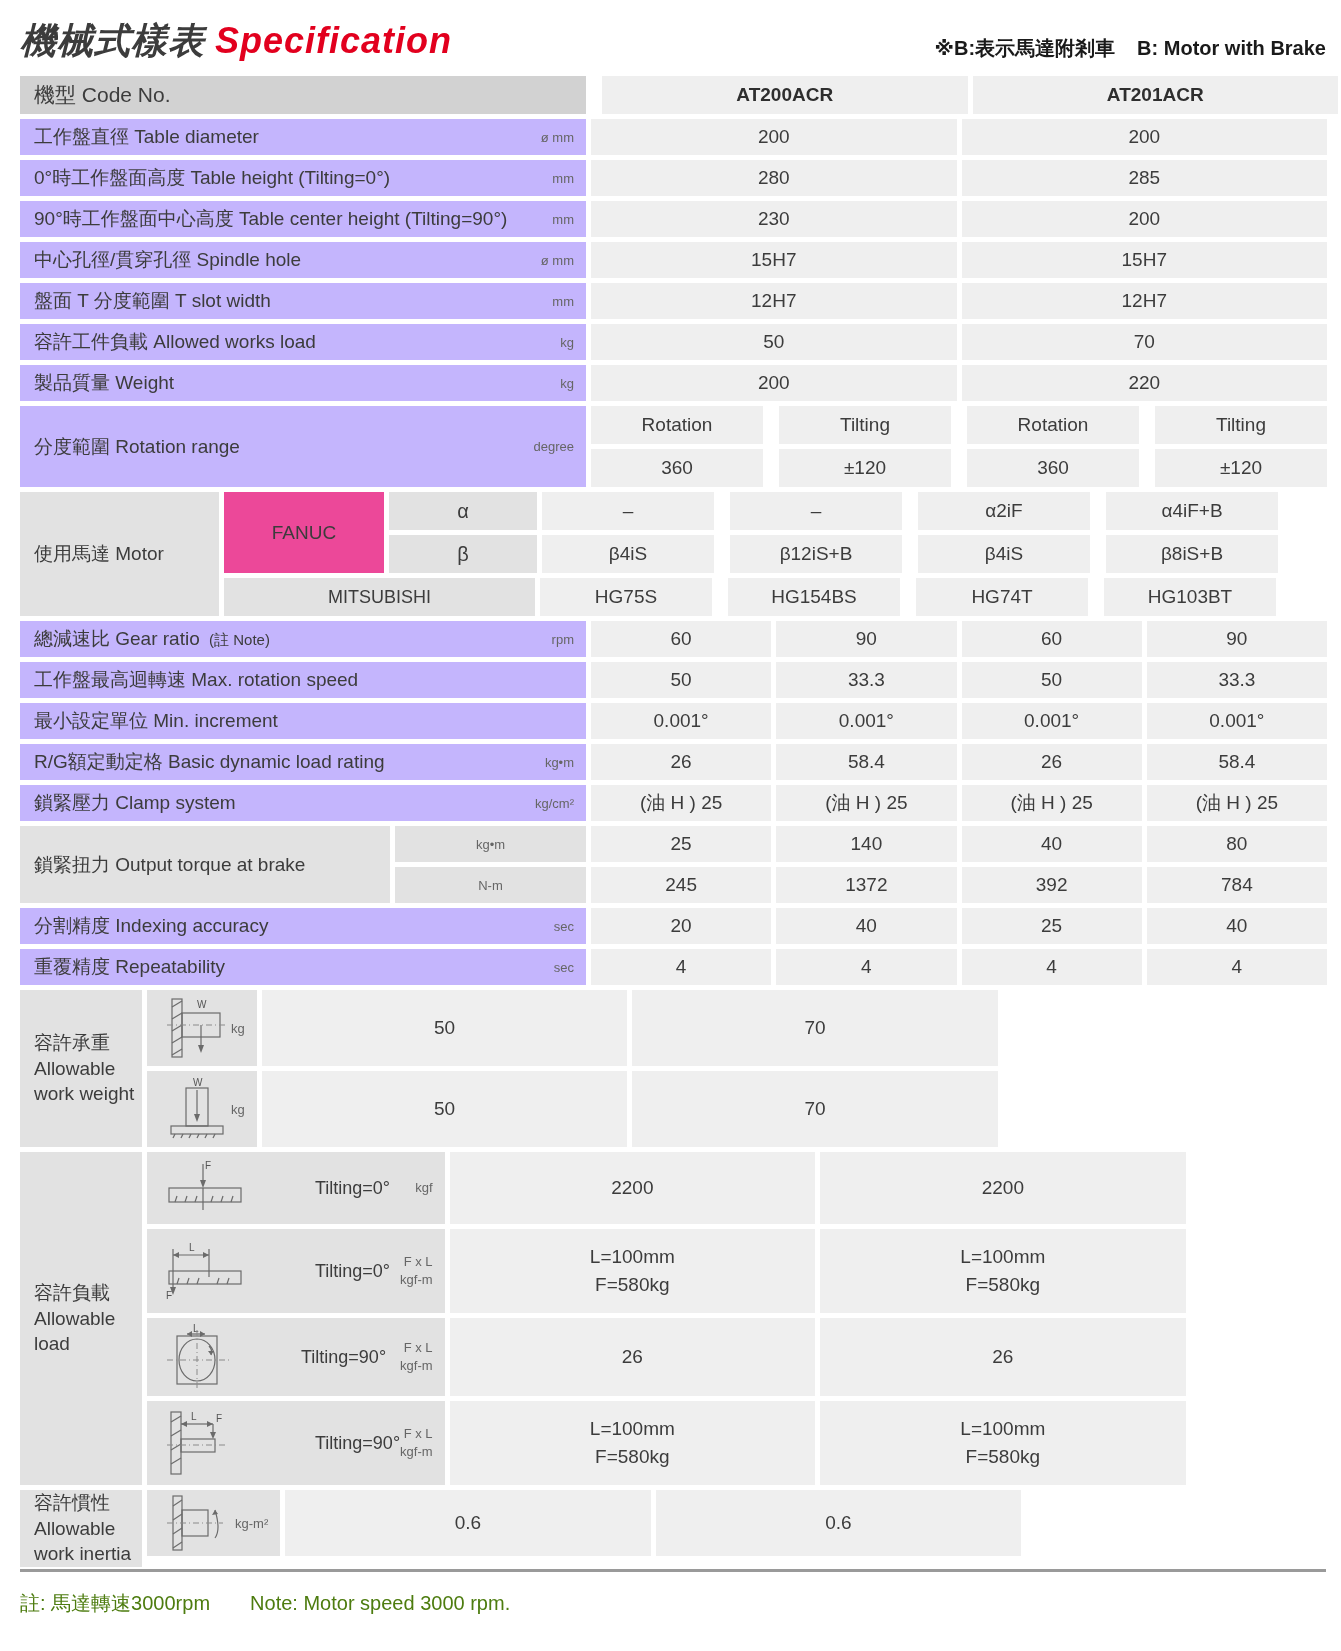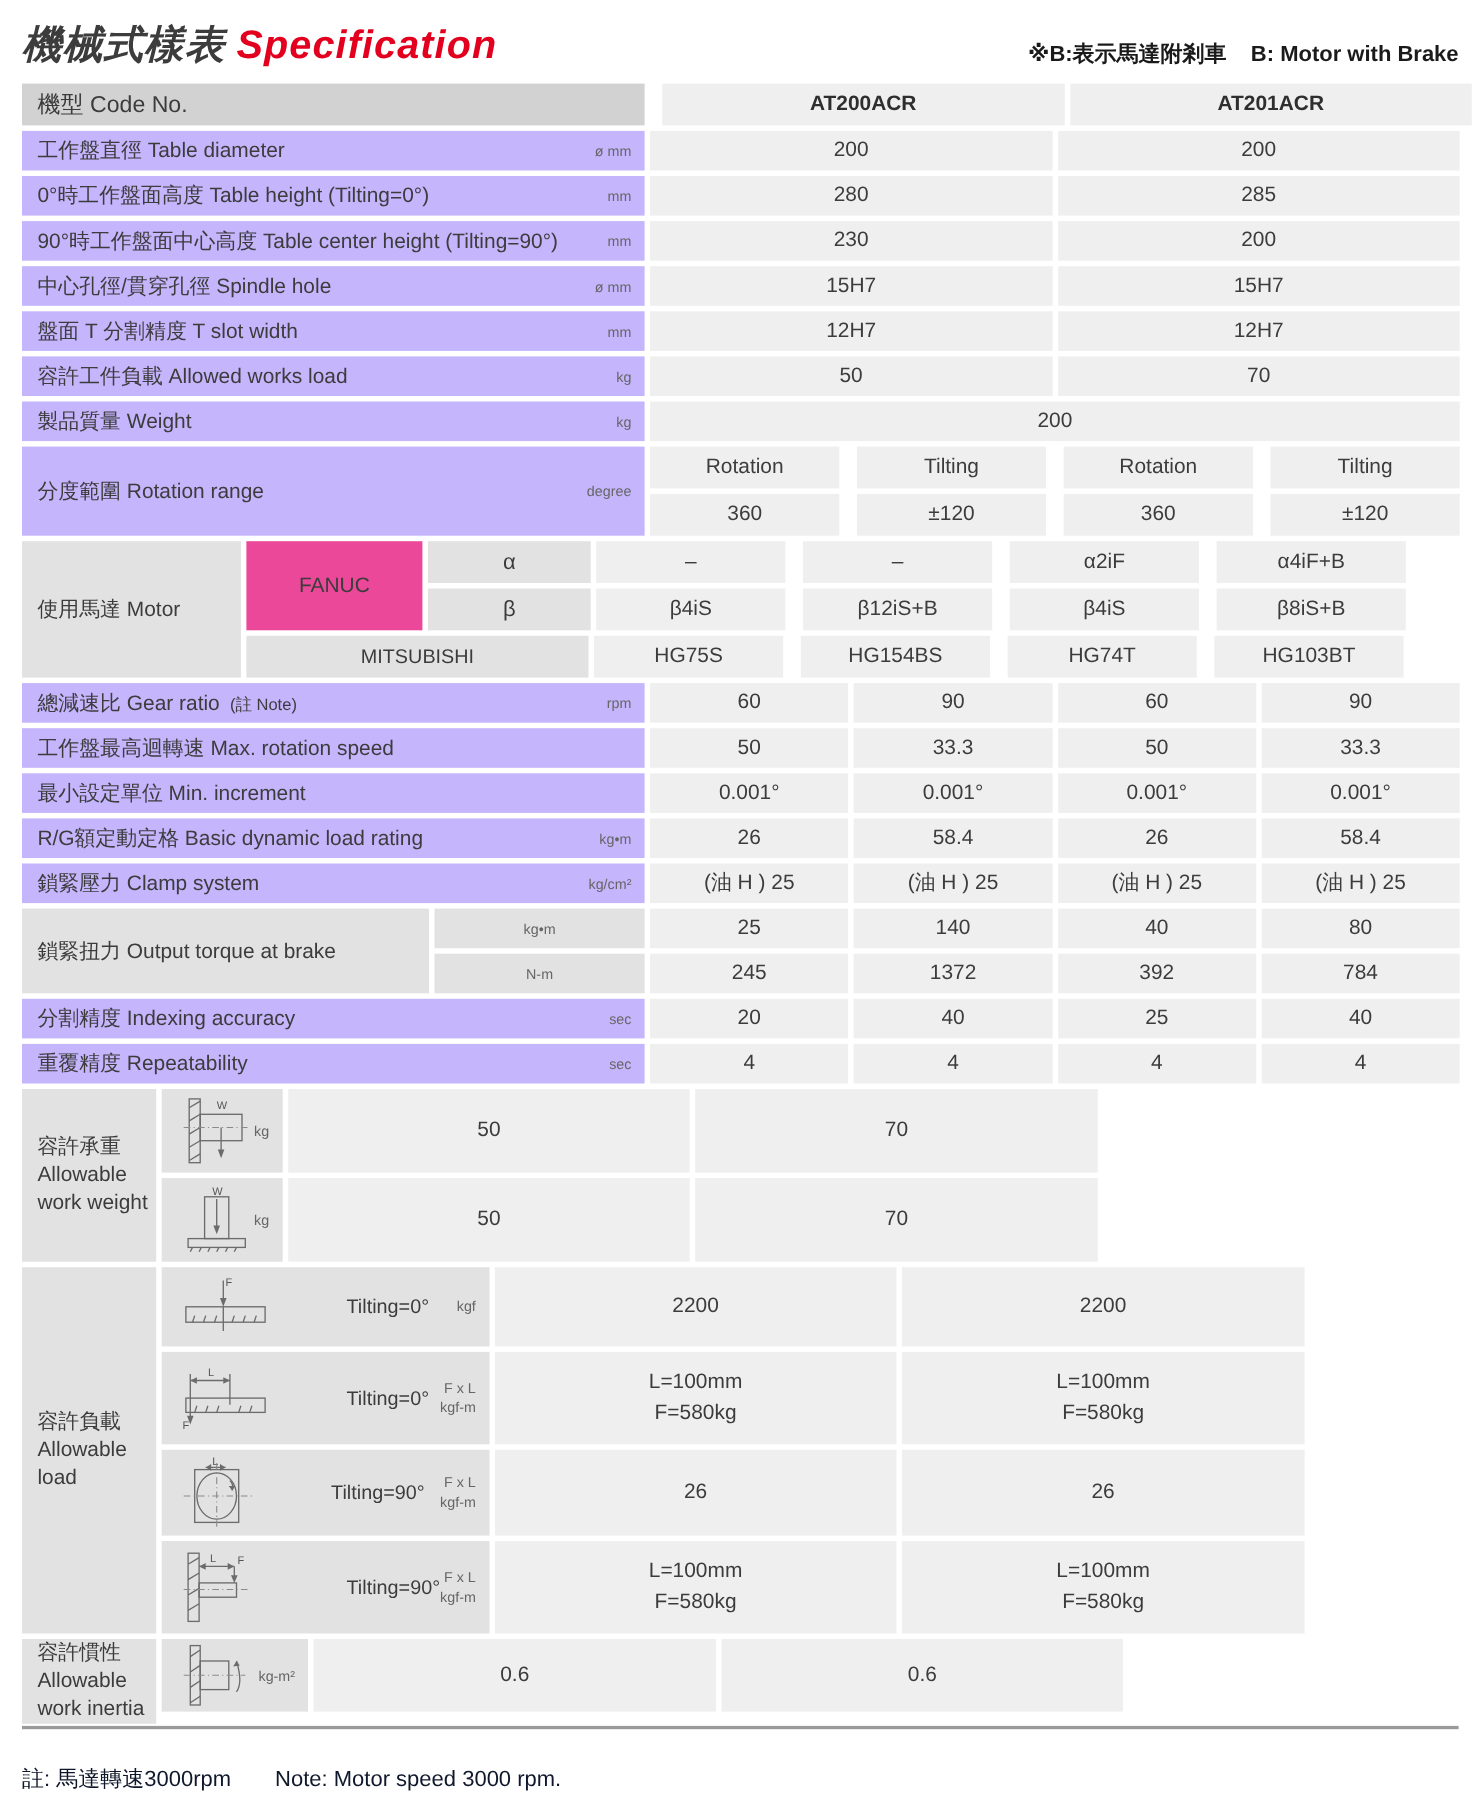--- a/index.html
+++ b/index.html
@@ -39,21 +39,21 @@
   .icell .sp{margin-left:auto;}
   
   .m-main{width:199px;flex:none;background:#e2e2e2;display:flex;align-items:center;padding-left:14px;box-sizing:border-box;font-size:19px;}
   .m-fanuc{width:160px;flex:none;background:#ec4899;display:flex;align-items:center;justify-content:center;font-size:19px;}
   .m-ab{width:148px;flex:none;background:#e2e2e2;display:flex;align-items:center;justify-content:center;font-size:20px;}
   .m-mitsu{width:311px;flex:none;background:#e2e2e2;display:flex;align-items:center;justify-content:center;font-size:18px;text-align:center;}
   
   .t-label{width:370px;flex:none;background:#e2e2e2;display:flex;align-items:center;padding-left:14px;box-sizing:border-box;font-size:19px;}
   .t-unit{width:191px;flex:none;background:#e2e2e2;display:flex;align-items:center;justify-content:center;font-size:13px;color:#666;}
   .bottom-bar{height:3px;background:#9a9a9a;width:1306px;margin-top:2px;}
-  .footnote{margin-top:32px;font-size:20px;color:#0f172a;}
+  .footnote{margin-top:18px;font-size:20px;color:#4d7c0f;}
   .fn-en{margin-left:40px;}
   svg{flex:none;}
   .ln{stroke:#6b6b6b;stroke-width:1.2;fill:none;}
   .fillg{fill:#6b6b6b;stroke:none;}
   .dash{stroke:#8a8a8a;stroke-width:1;fill:none;stroke-dasharray:6 3 1 3;}
   .svgt{font-size:10px;fill:#555;font-family:"Liberation Sans",sans-serif;}
 </style>
 </head>
 <body>
 
@@ -113,21 +113,21 @@
           <span>中心孔徑/貫穿孔徑 Spindle hole</span>
           <span class="unit">ø mm</span>
         </div>
       <div class="vals">
         <div class="cell v2">15H7</div>
         <div class="cell v2">15H7</div>
       </div>
     </div>
     <div class="row h36">
       <div class="cell left">
-          <span>盤面 T 分割精度 T slot width</span>
+          <span>盤面 T 分度範圍 T slot width</span>
           <span class="unit">mm</span>
         </div>
       <div class="vals">
         <div class="cell v2">12H7</div>
         <div class="cell v2">12H7</div>
       </div>
     </div>
     <div class="row h36">
       <div class="cell left">
           <span>容許工件負載 Allowed works load</span>
@@ -138,20 +138,21 @@
         <div class="cell v2">70</div>
       </div>
     </div>
     <div class="row h36">
       <div class="cell left">
           <span>製品質量 Weight</span>
           <span class="unit">kg</span>
         </div>
       <div class="vals">
         <div class="cell v2">200</div>
+        <div class="cell v2">220</div>
       </div>
     </div>
 
     <div class="group">
       <div class="cell left">
           <span>分度範圍 Rotation range</span>
           <span class="unit">degree</span>
         </div>
       <div class="stack">
         <div class="vals h38">

